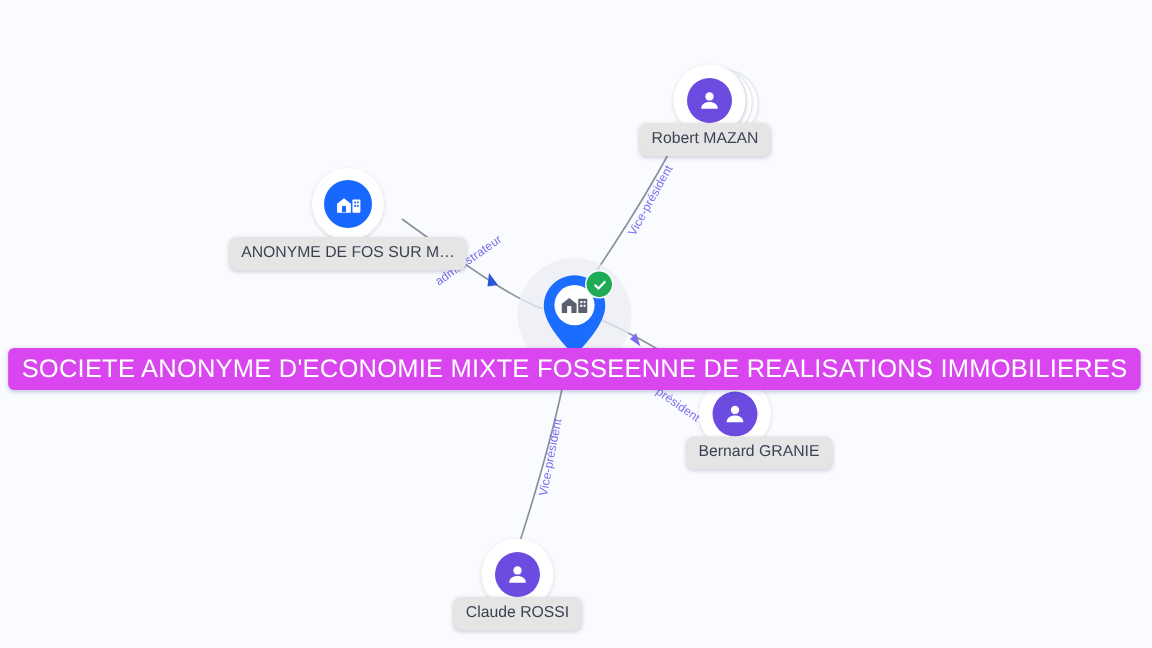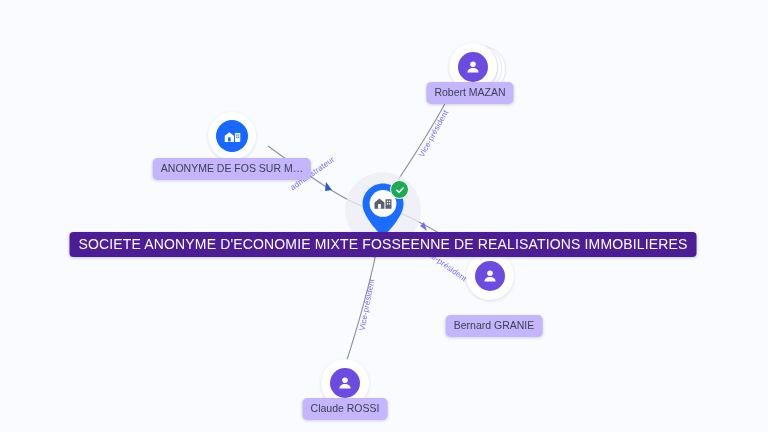--- a/index.html
+++ b/index.html
@@ -98,21 +98,21 @@
     background: #1867ff;
     display: flex;
     align-items: center;
     justify-content: center;
   }
 
   
   .chip {
     position: absolute;
     transform: translateX(-50%);
-    background: #c4b5fd;
+    background: #e5e5e5;
     color: #3b4252;
     font-size: 10.5px;
     line-height: 1;
     padding: 5px 8px 6px;
     border-radius: 5px;
     box-shadow: 0 1px 3px rgba(40,50,80,.20);
     white-space: nowrap;
   }
 
   
@@ -147,23 +147,23 @@
     border: 1.5px solid #ffffff;
     display: flex;
     align-items: center;
     justify-content: center;
   }
 
   
   .label-bar {
     position: absolute;
     transform: translateX(-50%);
-    background: #4c1d95;
+    background: #d946ef;
     color: #ffffff;
-    font-size: 14px;
+    font-size: 17px;
     line-height: 1;
     letter-spacing: .15px;
     padding: 5px 9px 6px;
     border-radius: 4px;
     white-space: nowrap;
     box-shadow: 0 1px 3px rgba(20,60,140,.25);
   }
 </style>
 </head>
 <body>
@@ -231,21 +231,21 @@
   <div class="node" style="left:490px; top:276px;">
     <div class="person-wrap">
       <div class="disc"></div>
       <div class="avatar">
         <svg width="18" height="18" viewBox="0 0 24 24" fill="#ffffff">
           <circle cx="12" cy="8.4" r="3.7"></circle>
           <path d="M4.6 19.4c0-4.1 3.3-6.1 7.4-6.1s7.4 2 7.4 6.1z"></path>
         </svg>
       </div>
     </div>
-    <div class="chip" style="left:4px; top:15px;margin-top:24px;">Bernard GRANIE</div>
+    <div class="chip" style="left:16px; top:15px;">Bernard GRANIE</div>
   </div>
 
   <div class="node" style="left:345px; top:383px;">
     <div class="person-wrap">
       <div class="disc"></div>
       <div class="avatar">
         <svg width="18" height="18" viewBox="0 0 24 24" fill="#ffffff">
           <circle cx="12" cy="8.4" r="3.7"></circle>
           <path d="M4.6 19.4c0-4.1 3.3-6.1 7.4-6.1s7.4 2 7.4 6.1z"></path>
         </svg>

